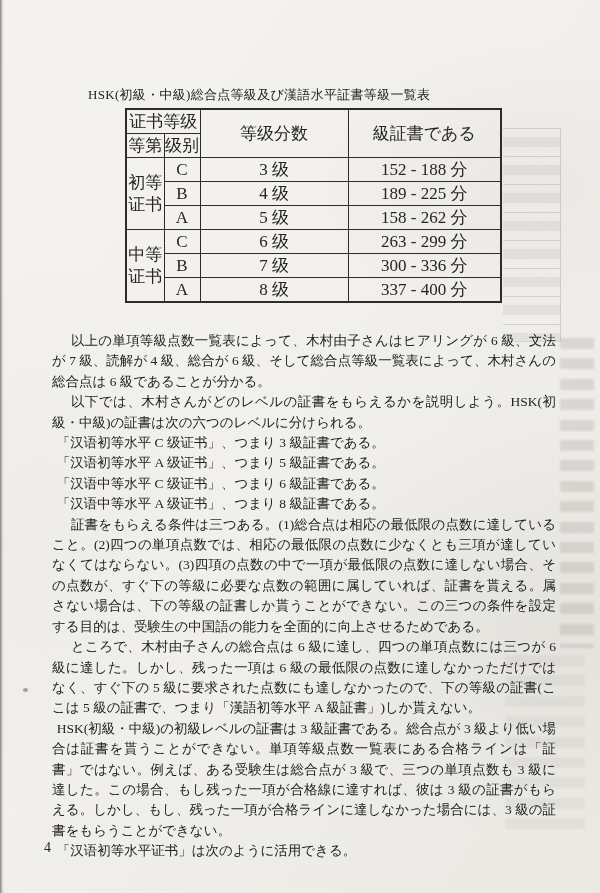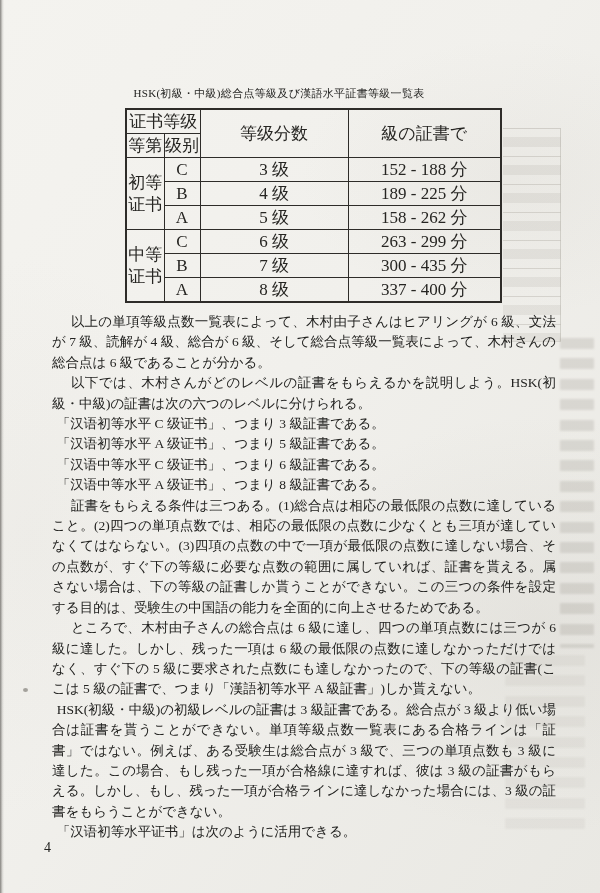--- a/index.html
+++ b/index.html
@@ -32,22 +32,21 @@
   }
   .scan-speck {
     position: absolute; left: 23px; top: 688px;
     width: 5px; height: 4px; border-radius: 50%;
     background: rgba(70,66,60,0.45);
     filter: blur(0.5px);
   }
 
   .doc-title {
     position: absolute; top: 86px; left: 88px; width: 382px;
-    text-align: center;
-    font-size: 11px; letter-spacing: 0.3px;
+    font-size: 13px; letter-spacing: 0.3px;
     white-space: nowrap;
   }
 
   table.score-table {
     position: absolute; top: 108px; left: 125px;
     border-collapse: collapse;
     table-layout: fixed;
     font-size: 17px;
     color: #262522;
   }
@@ -57,21 +56,21 @@
     vertical-align: middle;
     padding: 0;
     overflow: hidden;
   }
   .score-table { border: 2px solid #2e2c29; }
   .score-table tr.hdr td { height: 24px; }
   .score-table tr.data td { height: 22px; }
   .group-name { line-height: 1.25; margin-left: 46px; }
 
   .body-text {
-    position: absolute; top: 312px; left: 52px; width: 504px;
+    position: absolute; top: 331px; left: 52px; width: 504px;
     font-size: 13.5px; line-height: 20.4px;
     text-align: justify;
   }
   .body-text p { margin: 0; }
   .indent { text-indent: 1.4em; }
   .indent-half { text-indent: 0.35em; }
 
   .page-number {
     position: absolute; left: 44px; top: 840px;
     font-size: 14px;
@@ -120,21 +119,21 @@
     <colgroup>
       <col style="width:38px">
         <col style="width:36px">
         <col style="width:148px">
         <col style="width:153px">
     </colgroup>
     <tbody>
         <tr class="hdr">
       <td colspan="2">证书等级</td>
       <td rowspan="2">等级分数</td>
-      <td rowspan="2">級の証書で</td>
+      <td rowspan="2">級証書である</td>
     </tr>
     <tr class="hdr">
       <td>等第</td>
       <td>级别</td>
     </tr>
     <tr class="data">
       <td rowspan="3" class="group-name">
         <span style="display:block">初等</span>
         <span style="display:block">证书</span>
       </td>
@@ -157,21 +156,21 @@
         <span style="display:block">中等</span>
         <span style="display:block">证书</span>
       </td>
       <td>C</td>
       <td>6 级</td>
       <td>263 - 299 分</td>
     </tr>
     <tr class="data">
       <td>B</td>
       <td>7 级</td>
-      <td>300 - 435 分</td>
+      <td>300 - 336 分</td>
     </tr>
     <tr class="data">
       <td>A</td>
       <td>8 级</td>
       <td>337 - 400 分</td>
     </tr>
   </tbody>
     </table>
 
   <div class="body-text">

